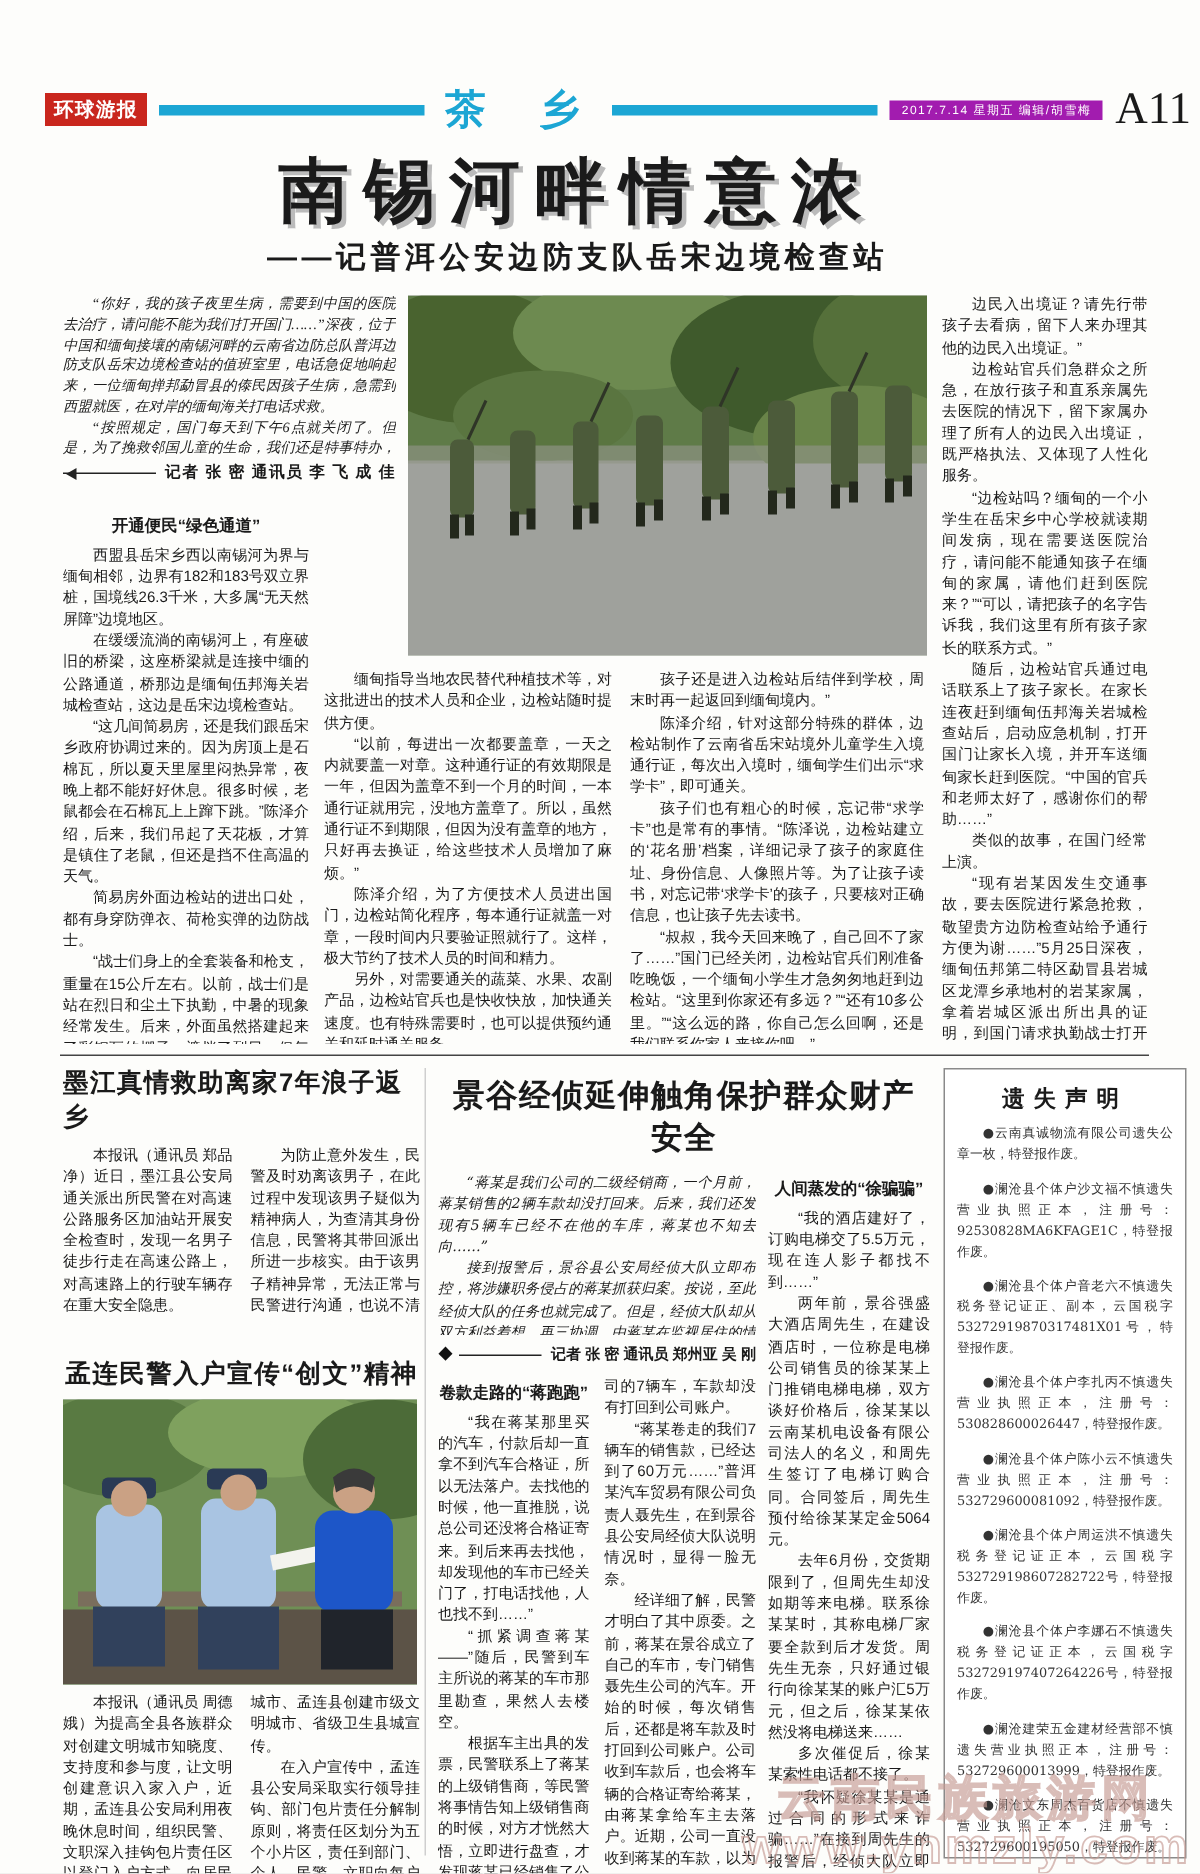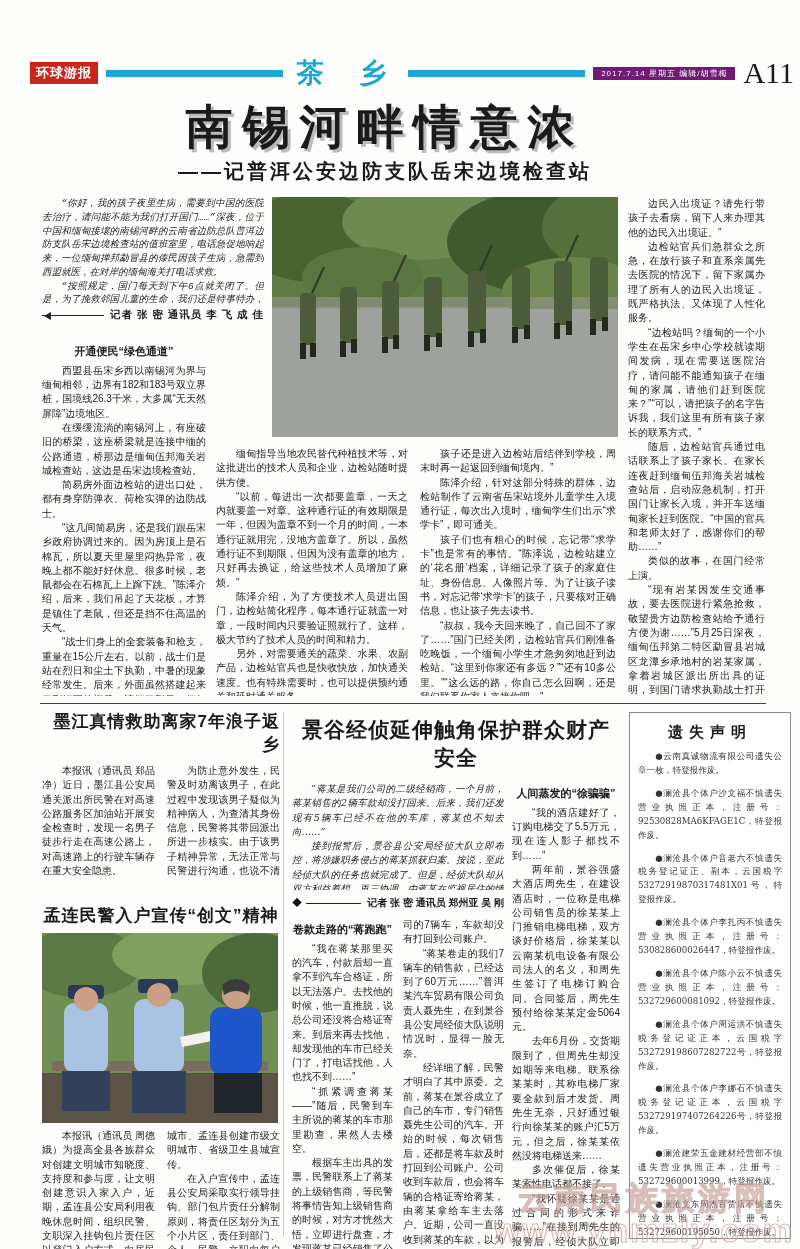--- a/index.html
+++ b/index.html
@@ -4,47 +4,47 @@
 <style>
   html,body{margin:0;padding:0;background:#e8e8e6;}
   #page{position:relative;width:800px;height:1249px;background:#fdfdfb;margin:0 auto;overflow:hidden;
         font-family:"Liberation Sans",sans-serif;color:#1a1a1a;}
   
   .hdr{position:absolute;left:30px;right:6px;top:58px;height:30px;display:flex;align-items:center;}
   .hdr-logo{background:#c9261d;color:#fff;font-weight:bold;font-size:13px;line-height:20px;
             padding:1px 6px;letter-spacing:1px;flex:0 0 auto;}
   .hdr-bar{height:7px;background:#1ca6d4;flex:1 1 auto;margin:0 8px;}
   .hdr-sec{color:#1ca6d4;font-size:27px;font-weight:700;letter-spacing:14px;flex:0 0 auto;padding-left:6px;}
-  .hdr-date{background:#701a75;color:#fff;font-size:8px;line-height:13px;padding:0 8px;flex:0 0 auto;
+  .hdr-date{background:#a21caf;color:#fff;font-size:8px;line-height:13px;padding:0 8px;flex:0 0 auto;
             letter-spacing:1px;}
   .hdr-page{font-family:"Liberation Serif",serif;font-size:30px;font-weight:400;flex:0 0 auto;margin-left:8px;}
   
   .m-head{position:absolute;left:0;right:30px;top:96px;text-align:center;font-size:47px;font-weight:900;
           letter-spacing:10px;text-shadow:3px 3px 0 #bbb;}
   .m-sub{position:absolute;left:0;right:30px;top:158px;text-align:center;font-size:20px;font-weight:800;letter-spacing:3px;}
   .m-intro{position:absolute;left:42px;top:197px;width:222px;height:110px;overflow:hidden;
-           font-family:Liberation Mono, monospace;font-style:italic;font-size:9.5px;line-height:1.45;text-align:justify;}
+           font-family:Liberation Serif, serif;font-style:italic;font-size:9.5px;line-height:1.45;text-align:justify;}
   .m-intro p{margin:0;text-indent:2em;}
   .m-byline{position:absolute;left:42px;top:308px;width:222px;display:flex;align-items:center;}
   .m-byline .arr{flex:1 1 auto;height:0;border-top:1.5px solid #222;position:relative;margin-right:6px;}
   .m-byline .arr::before{content:"";position:absolute;left:-2px;top:-4px;border:4px solid transparent;border-right:7px solid #222;}
   .m-byline .who{font-size:10.5px;font-weight:700;letter-spacing:1px;white-space:nowrap;}
   .m-photo{position:absolute;left:272px;top:197px;width:346px;height:240px;overflow:hidden;background:#8c9a84;}
   .colflow{font-size:10px;line-height:1.43;text-align:justify;overflow:hidden;}
   .colflow p{margin:0;text-indent:2em;}
   .colflow h4{margin:4px 0;text-align:center;font-size:11px;font-weight:800;}
   .colA{position:absolute;left:42px;top:340px;width:164px;height:356px;}
   .colB{position:absolute;left:216px;top:447px;width:192px;height:249px;}
   .colC{position:absolute;left:420px;top:447px;width:196px;height:249px;}
   .colD{position:absolute;left:628px;top:197px;width:137px;height:499px;}
   .rule-h{position:absolute;left:40px;right:34px;top:703px;border-top:1px solid #444;}
   .rule-v1{position:absolute;left:283px;top:712px;height:525px;border-left:1px solid #cfcfcf;}
   
   .bl{position:absolute;left:42px;top:710px;width:238px;}
-  .bl-h1{font-size:17px;font-weight:900;text-align:right;letter-spacing:1px;margin:0 0 8px 0;}
+  .bl-h1{font-size:17px;font-weight:900;text-align:left;letter-spacing:1px;margin:0 0 8px 0;}
   .bl-txt{columns:2;column-gap:12px;height:128px;}
   .bl-txt2{columns:2;column-gap:12px;height:148px;}
   .bl-h2{font-size:17px;font-weight:900;text-align:center;letter-spacing:1px;margin:12px 0 6px 0;}
   .bl-photo{width:236px;height:190px;background:#4f7041;overflow:hidden;margin-bottom:6px;}
   
   .jg{position:absolute;left:292px;top:716px;width:328px;height:528px;}
   .jg-h{font-size:21px;font-weight:900;text-align:center;letter-spacing:1px;margin:0 0 10px 0;}
   .jg-row{display:flex;gap:8px;}
   .jg-left{flex:0 0 212px;}
   .jg-right{flex:1 1 auto;height:488px;}
@@ -140,22 +140,22 @@
         <line x1="208" y1="74" x2="220" y2="48"></line>
           <line x1="294" y1="64" x2="306" y2="38"></line>
       </g>
     </svg>
   </div>
 
   <div class="colflow colA">
       <h4>开通便民“绿色通道”</h4>
       <p>西盟县岳宋乡西以南锡河为界与缅甸相邻，边界有182和183号双立界桩，国境线26.3千米，大多属“无天然屏障”边境地区。</p>
       <p>在缓缓流淌的南锡河上，有座破旧的桥梁，这座桥梁就是连接中缅的公路通道，桥那边是缅甸伍邦海关岩城检查站，这边是岳宋边境检查站。</p>
+      <p>“这几间简易房，还是我们跟岳宋乡政府协调过来的。因为房顶上是石棉瓦，所以夏天里屋里闷热异常，夜晚上都不能好好休息。很多时候，老鼠都会在石棉瓦上上蹿下跳。”陈泽介绍，后来，我们吊起了天花板，才算是镇住了老鼠，但还是挡不住高温的天气。</p>
       <p>简易房外面边检站的进出口处，都有身穿防弹衣、荷枪实弹的边防战士。</p>
-      <p>“这几间简易房，还是我们跟岳宋乡政府协调过来的。因为房顶上是石棉瓦，所以夏天里屋里闷热异常，夜晚上都不能好好休息。很多时候，老鼠都会在石棉瓦上上蹿下跳。”陈泽介绍，后来，我们吊起了天花板，才算是镇住了老鼠，但还是挡不住高温的天气。</p>
       <p>“战士们身上的全套装备和枪支，重量在15公斤左右。以前，战士们是站在烈日和尘土下执勤，中暑的现象经常发生。后来，外面虽然搭建起来了彩钢瓦的棚子，遮挡了烈日，但气温还是异常地高，每次换班下来，战士们的鞋子里都能倒出水来。”</p>
     </div>
   <div class="colflow colB">
       <p>缅甸指导当地农民替代种植技术等，对这批进出的技术人员和企业，边检站随时提供方便。</p>
       <p>“以前，每进出一次都要盖章，一天之内就要盖一对章。这种通行证的有效期限是一年，但因为盖章不到一个月的时间，一本通行证就用完，没地方盖章了。所以，虽然通行证不到期限，但因为没有盖章的地方，只好再去换证，给这些技术人员增加了麻烦。”</p>
       <p>陈泽介绍，为了方便技术人员进出国门，边检站简化程序，每本通行证就盖一对章，一段时间内只要验证照就行了。这样，极大节约了技术人员的时间和精力。</p>
       <p>另外，对需要通关的蔬菜、水果、农副产品，边检站官兵也是快收快放，加快通关速度。也有特殊需要时，也可以提供预约通关和延时通关服务。</p>
     </div>
   <div class="colflow colC">
       <p>孩子还是进入边检站后结伴到学校，周末时再一起返回到缅甸境内。”</p>

